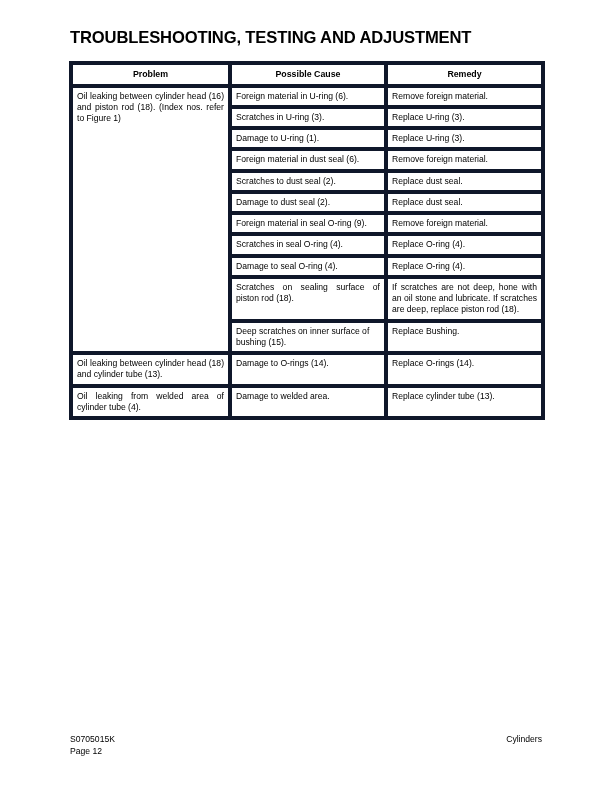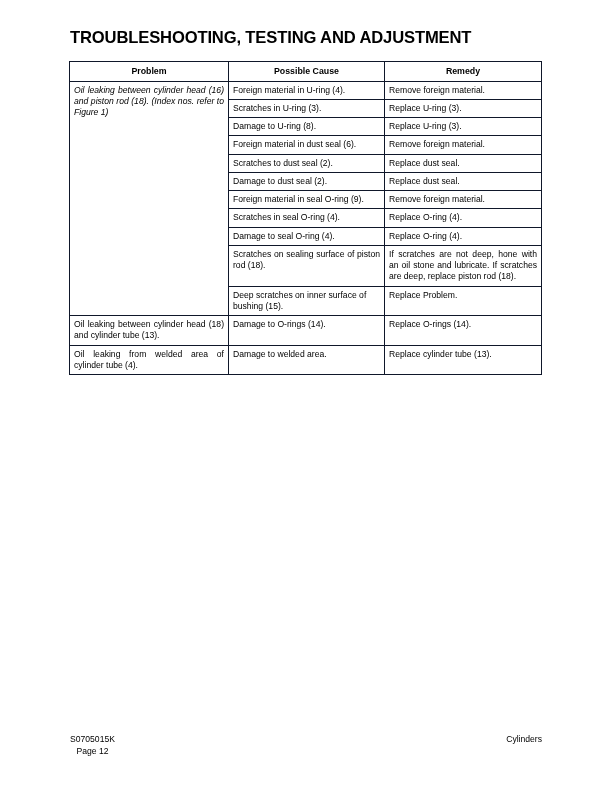--- a/index.html
+++ b/index.html
@@ -42,54 +42,53 @@
   table.tts {
     border-collapse: collapse;
     width: 472px;
     table-layout: fixed;
     font-size: 8.6px;
   }
   table.tts col.c1 { width: 159px; }
   table.tts col.c2 { width: 156px; }
   table.tts col.c3 { width: 157px; }
   table.tts th, table.tts td {
-    border: 1px solid #0f172a;
+    border: 4px solid #0f172a;
     vertical-align: top;
     padding: 3px 4px 3px 4px;
     line-height: 1.31;
   }
   table.tts th {
     text-align: center;
     font-weight: bold;
     font-size: 8.8px;
     padding-top: 3.5px;
     padding-bottom: 3.5px;
   }
   td.just {
     text-align: justify;
     text-align-last: left;
     -moz-text-align-last: left;
   }
   td.merged {
     vertical-align: top;
-    font-style: italic;
   }
   .footer {
     position: absolute;
     left: 70px;
     top: 733px;
     width: 472px;
     font-size: 8.6px;
     line-height: 1.45;
   }
   .footer-left {
     position: absolute;
     left: 0;
     top: 0;
-    text-align: center;
+    text-align: left;
   }
   .footer-right {
     position: absolute;
     right: 0;
     top: 0;
     text-align: right;
   }
 </style>
 </head>
 <body>
@@ -109,29 +108,29 @@
         <tr>
           <th>Problem</th>
           <th>Possible Cause</th>
           <th>Remedy</th>
         </tr>
       </thead>
       <tbody>
 
         <tr>
           <td class="merged just" rowspan="11">Oil leaking between cylinder head (16) and piston rod (18). (Index nos. refer to Figure 1)</td>
-          <td>Foreign material in U-ring (4).</td>
+          <td>Foreign material in U-ring (6).</td>
           <td>Remove foreign material.</td>
         </tr>
         <tr>
           <td>Scratches in U-ring (3).</td>
           <td>Replace U-ring (3).</td>
         </tr>
         <tr>
-          <td>Damage to U-ring (8).</td>
+          <td>Damage to U-ring (1).</td>
           <td>Replace U-ring (3).</td>
         </tr>
         <tr>
           <td>Foreign material in dust seal (6).</td>
           <td>Remove foreign material.</td>
         </tr>
         <tr>
           <td>Scratches to dust seal (2).</td>
           <td>Replace dust seal.</td>
         </tr>
@@ -150,21 +149,21 @@
         <tr>
           <td>Damage to seal O-ring (4).</td>
           <td>Replace O-ring (4).</td>
         </tr>
         <tr>
           <td class="just">Scratches on sealing surface of piston rod (18).</td>
           <td class="just">If scratches are not deep, hone with an oil stone and lubricate. If scratches are deep, replace piston rod (18).</td>
         </tr>
         <tr>
           <td>Deep scratches on inner surface of bushing (15).</td>
-          <td>Replace Problem.</td>
+          <td>Replace Bushing.</td>
         </tr>
 
         <tr>
           <td class="just">Oil leaking between cylinder head (18) and cylinder tube (13).</td>
           <td>Damage to O-rings (14).</td>
           <td>Replace O-rings (14).</td>
         </tr>
 
         <tr>
           <td class="just">Oil leaking from welded area of cylinder tube (4).</td>

